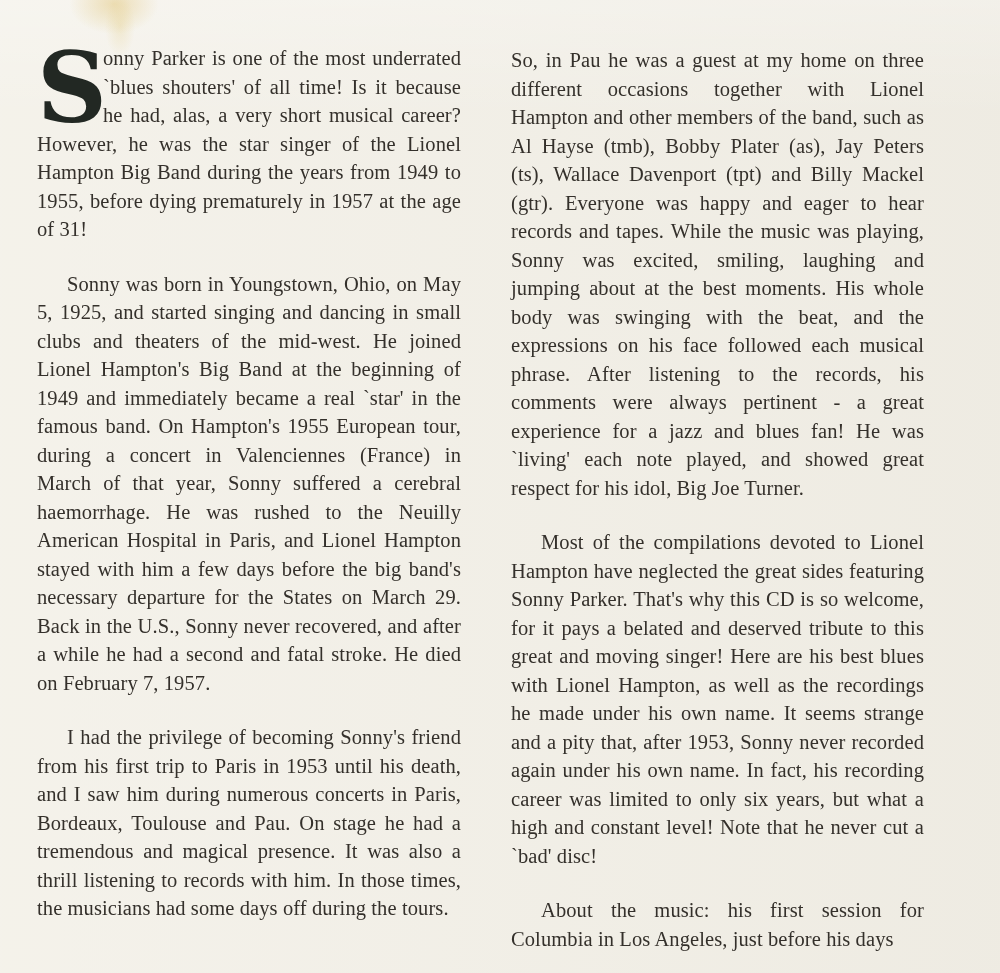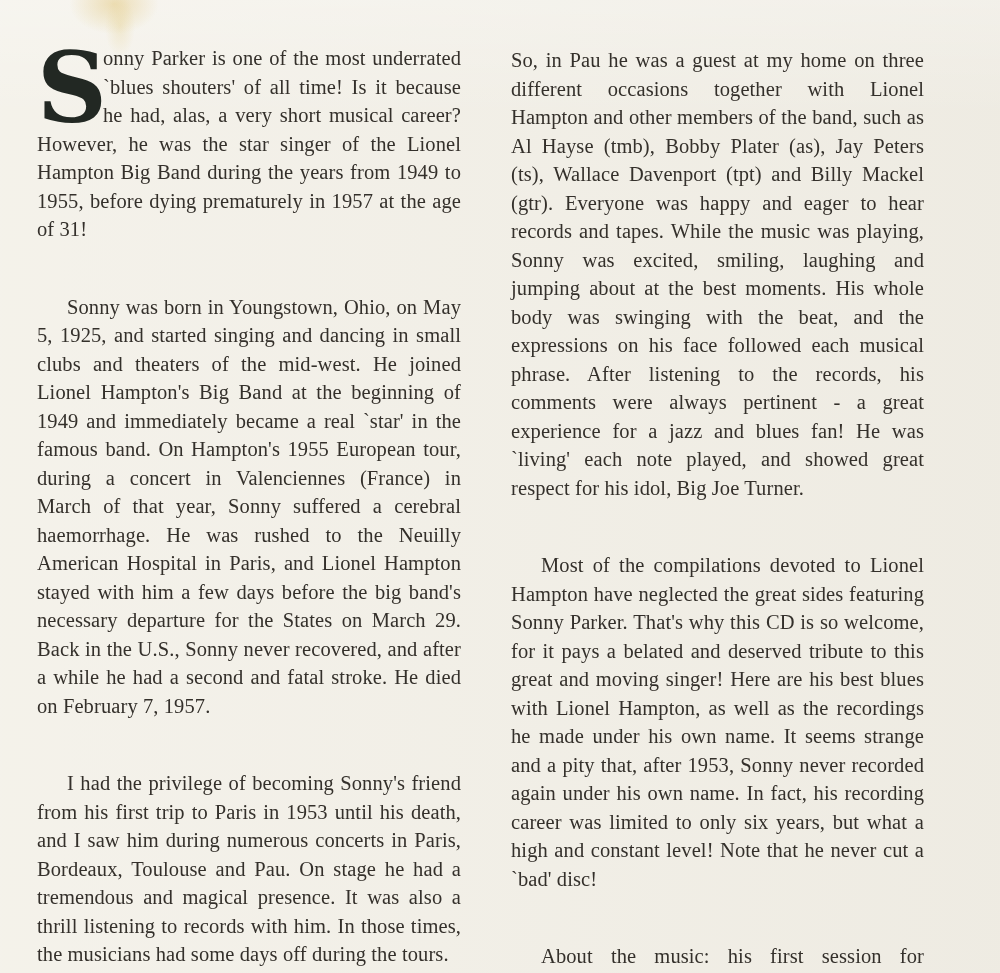--- a/index.html
+++ b/index.html
@@ -39,21 +39,21 @@
     line-height: 28.5px;
     text-align: justify;
     letter-spacing: 0.1px;
   }
   .col-left  { left: 37px;  width: 424px; }
   .col-right { left: 511px; width: 413px; top: 46px; }
   .para {
     margin: 0;
     padding: 0;
   }
-  .para + .para { margin-top: 49px; }
+  .para + .para { margin-top: 26px; }
   .para.indent { text-indent: 30px; }
   .dropcap {
     float: left;
     width: 56px;
     height: 80px;
     margin: 4px 10px 0 0;
     font-family: "DejaVu Serif", serif;
     font-weight: bold;
     font-size: 97px;
     line-height: 80px;

